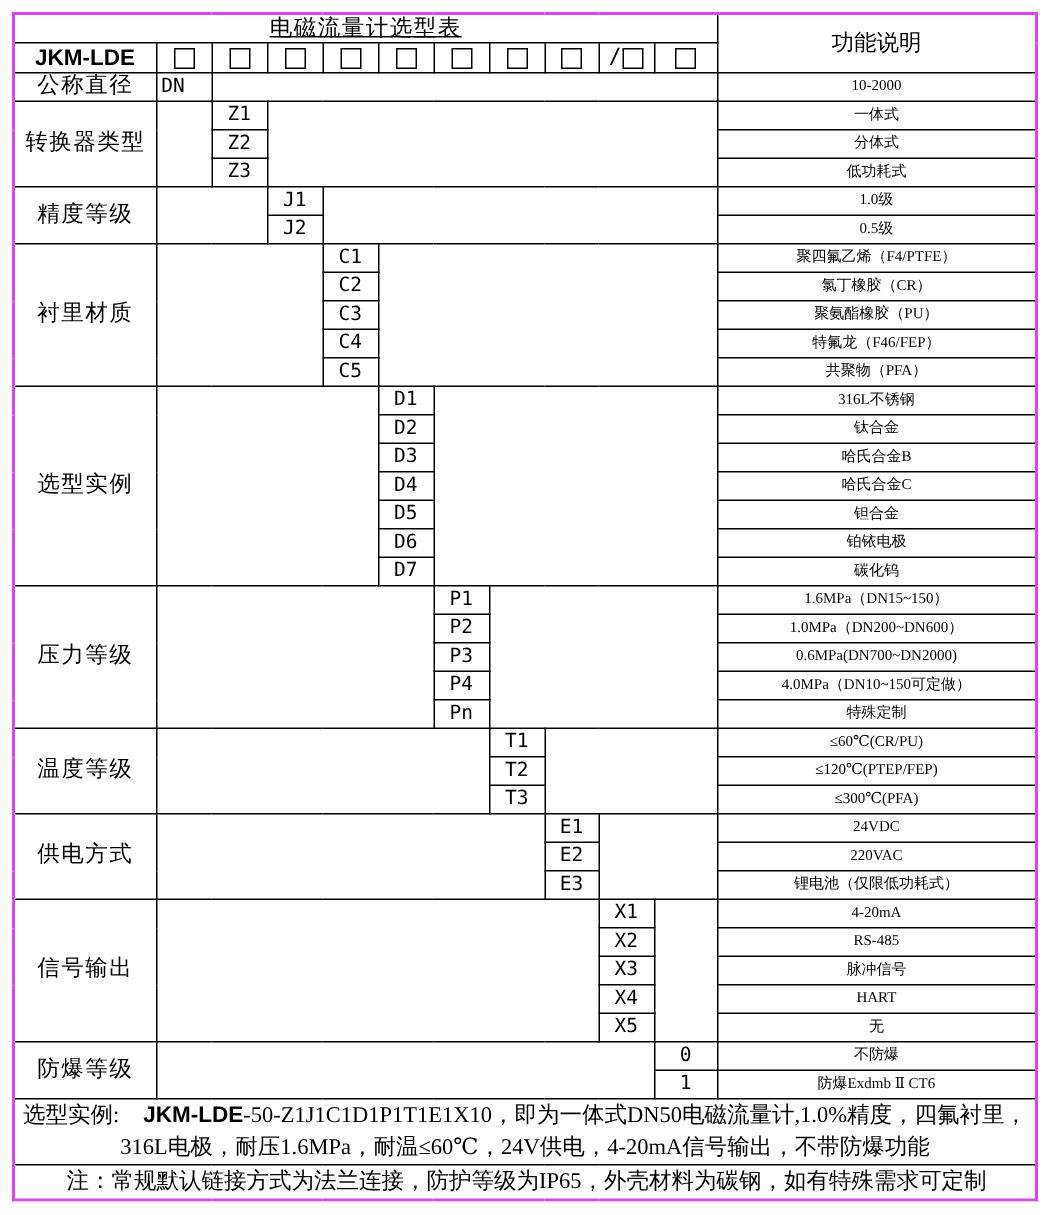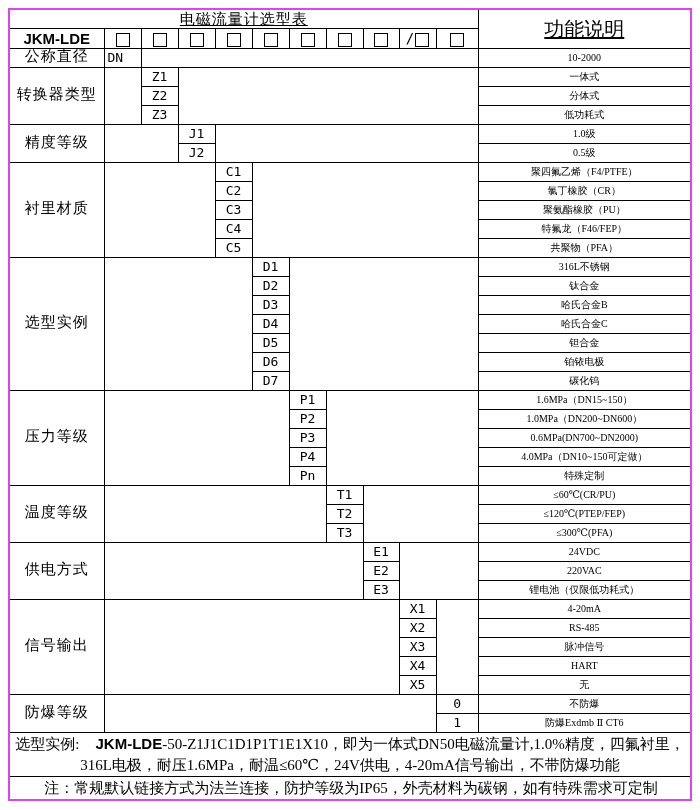--- a/index.html
+++ b/index.html
@@ -1,21 +1,21 @@
 <!DOCTYPE html>
 <html><head>
 <meta charset="utf-8">
 <style>
   html,body{margin:0;padding:0;background:#ffffff;}
   body{margin:8px;font-family:"Liberation Serif","DejaVu Serif",serif;color:#000;}
   table{border-collapse:collapse;table-layout:fixed;width:684px;border:2px solid #d946ef;}
   td{border:1px solid #000;padding:0;height:18px;line-height:18px;text-align:center;
      overflow:hidden;white-space:nowrap;font-size:14px;vertical-align:middle;}
   .title{font-size:15px;text-decoration:underline;letter-spacing:1px;}
-  .funchead{font-size:20px;text-decoration:underline;}
+  .funchead{font-size:15px;}
   .model{font-family:"Liberation Sans","DejaVu Sans",sans-serif;font-weight:bold;font-size:15px;margin-left:16px;}
   .cat{font-size:15px;letter-spacing:1px;font-family:Liberation Mono, monospace;}
   .code{font-family:"DejaVu Sans Mono","Liberation Mono",monospace;font-size:13px;}
   .code-dn{text-align:left;padding-left:3px;}
   .r-model td{height:19px;line-height:19px;}
   .cb{display:inline-block;width:12px;height:12px;border:1px solid #000;vertical-align:middle;background:#fff;}
   .slash{font-family:"DejaVu Sans Mono",monospace;font-size:14px;margin-right:1px;}
   .example-cell{height:43px;line-height:21px;font-size:15px;white-space:nowrap;}
   .note-cell{height:22px;line-height:22px;font-size:15px;text-align:center;padding-left:2px;white-space:nowrap;}
   .func{font-size:10px;}

